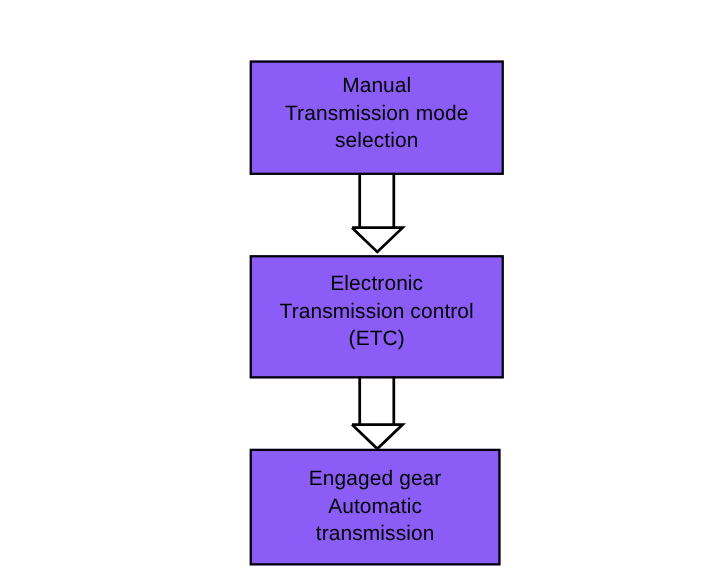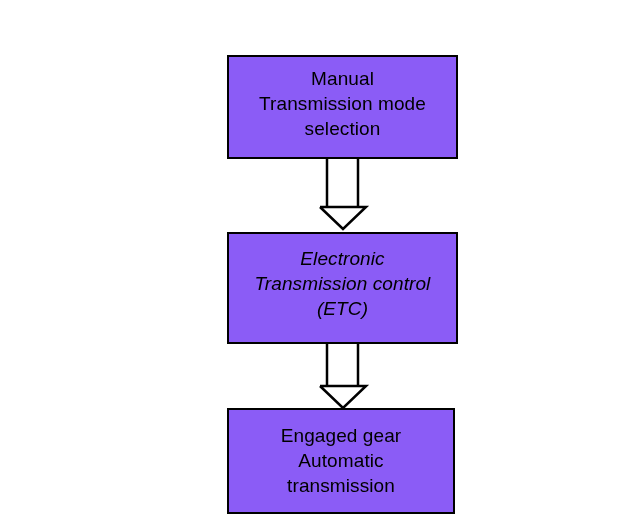--- a/index.html
+++ b/index.html
@@ -50,21 +50,20 @@
     margin-top: -8px;
   }
   #flow-box-2 {
     left: 227px;
     top: 232px;
     width: 231px;
     height: 112px;
   }
   #flow-box-2 .flow-box-label {
     margin-top: -10px;
-    font-style: italic;
   }
   #flow-box-3 {
     left: 227px;
     top: 408px;
     width: 228px;
     height: 106px;
   }
   #flow-box-3 .flow-box-label {
     margin-top: -2px;
     text-align: center;

